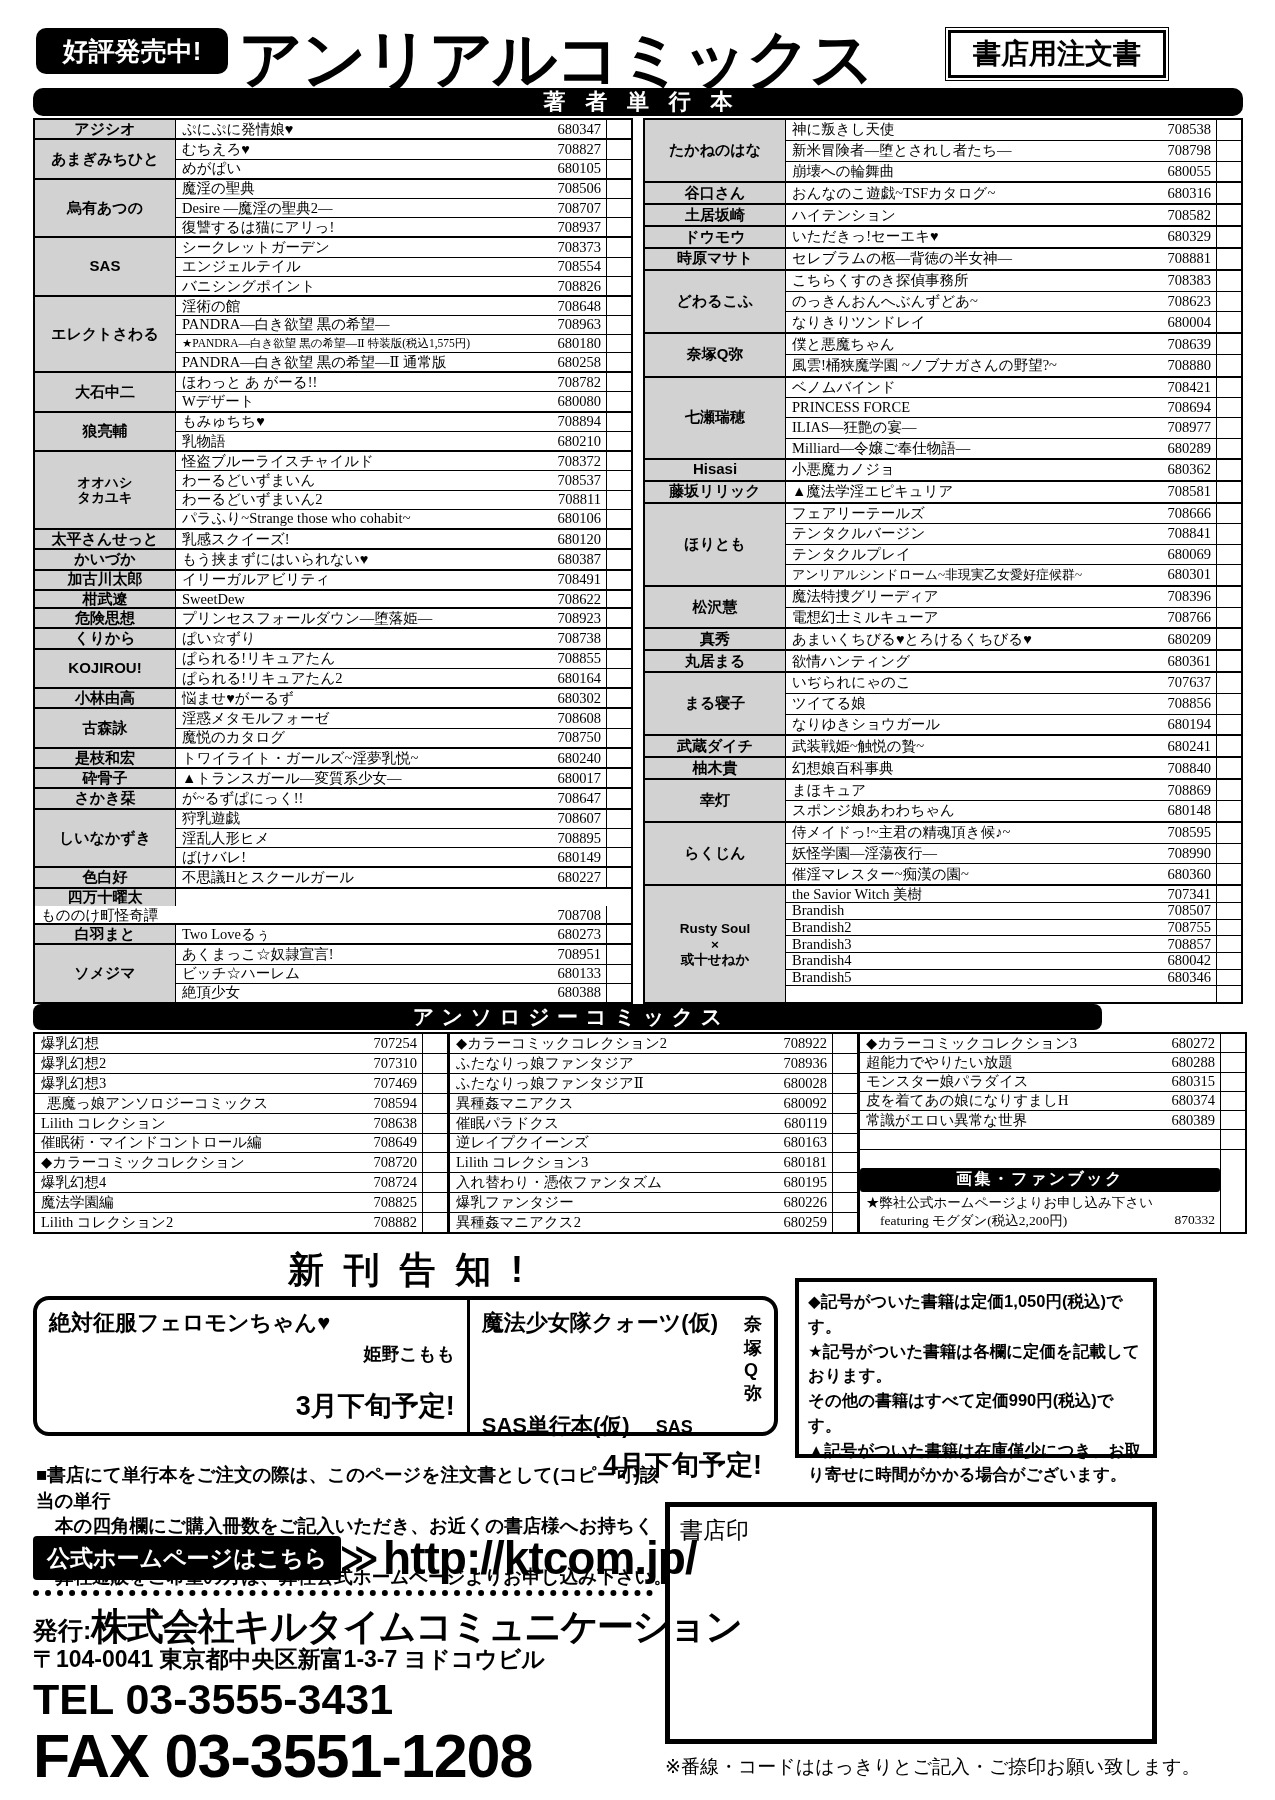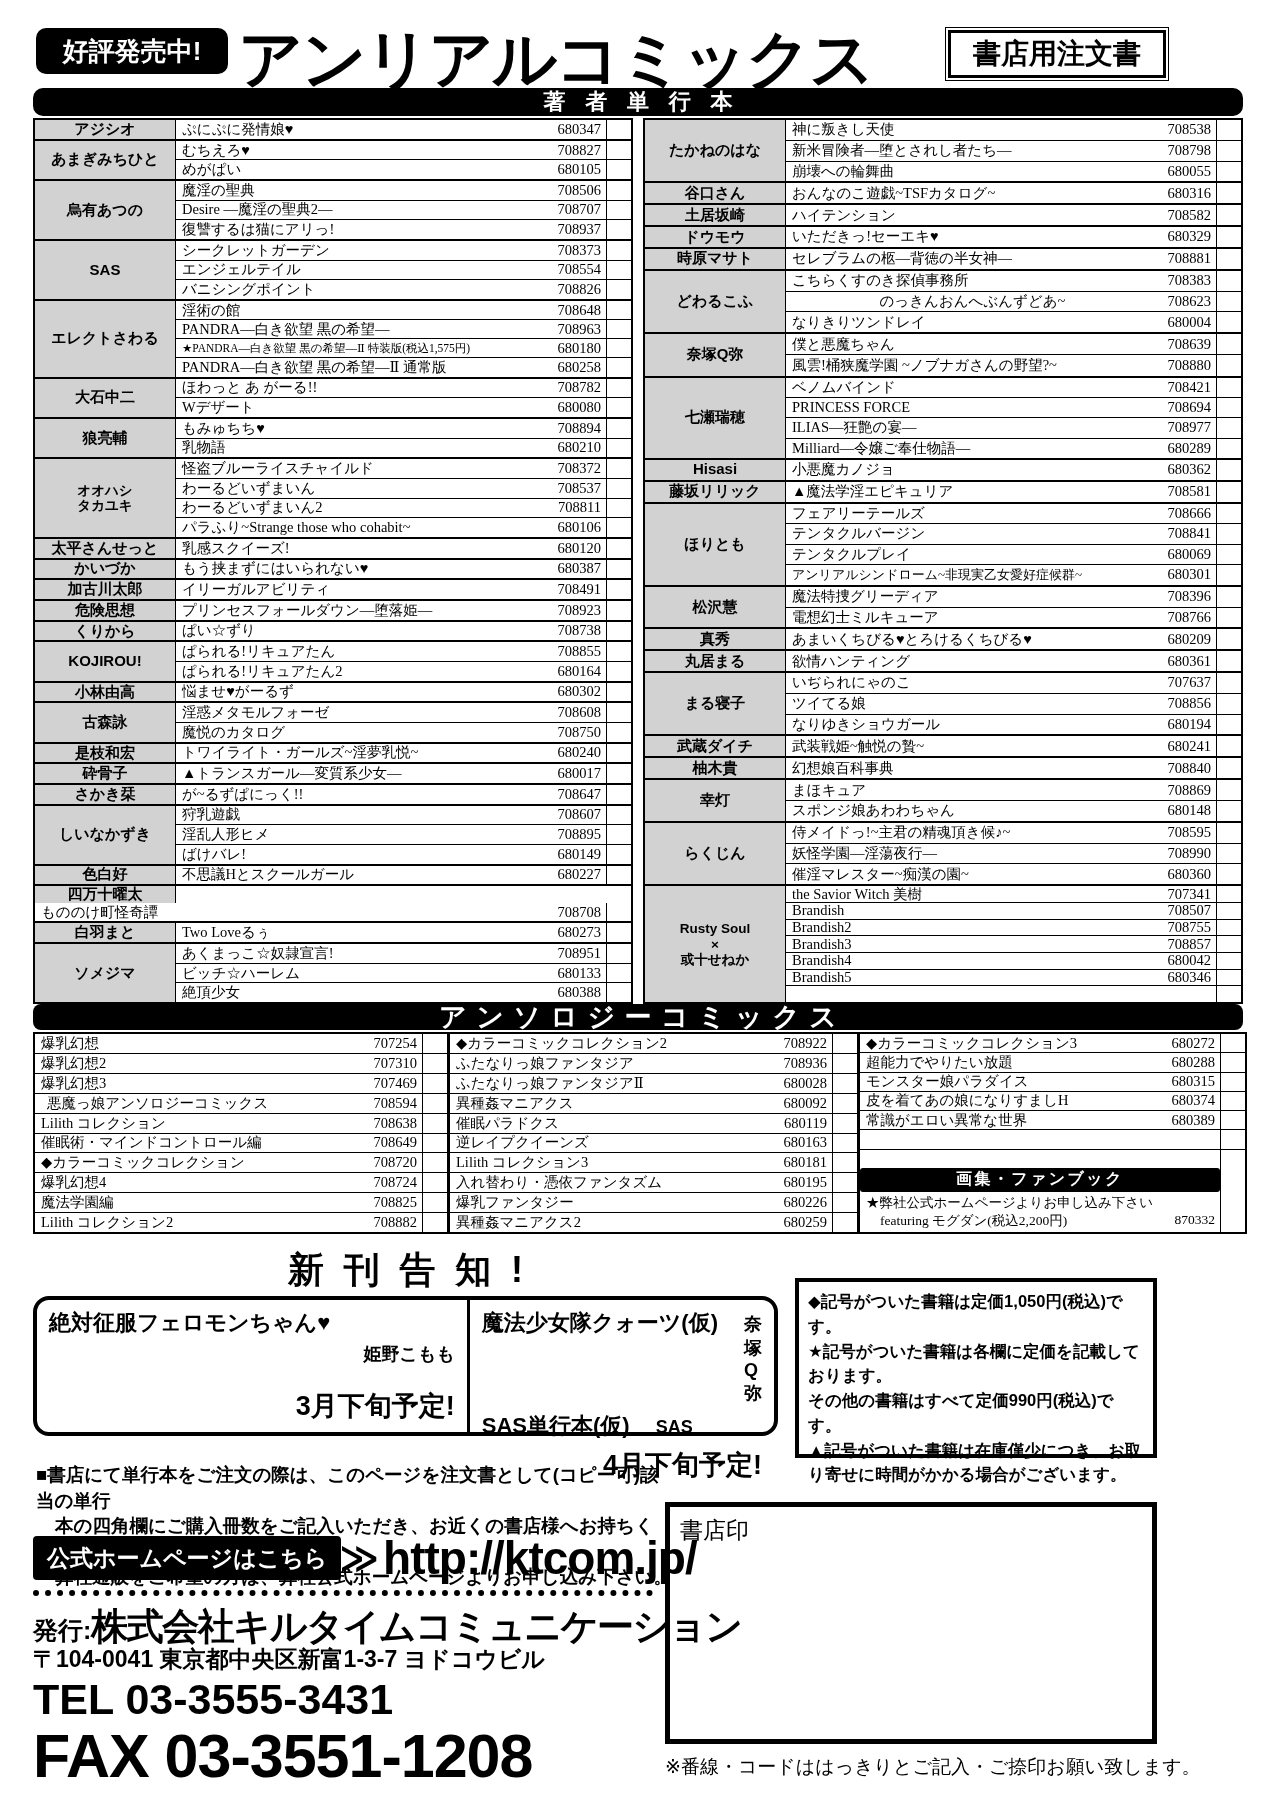--- a/index.html
+++ b/index.html
@@ -10,21 +10,21 @@
   .badge{left:36px;top:28px;width:192px;height:46px;background:#000;color:#fff;
          border-radius:10px;font-size:26px;font-weight:bold;display:flex;
          align-items:center;justify-content:center;}
   .logo{left:238px;top:16px;font-size:64px;font-weight:bold;letter-spacing:-2px;white-space:nowrap;}
   .orderbox{left:948px;top:30px;width:212px;height:42px;border:3px solid #000;outline:1px solid #000;
             outline-offset:2px;font-size:28px;font-weight:bold;display:flex;align-items:center;
             justify-content:center;white-space:nowrap;}
   
   .bar{background:#000;color:#fff;font-weight:bold;display:flex;align-items:center;justify-content:center;}
   .bar1{left:33px;top:88px;width:1210px;height:28px;border-radius:10px;font-size:22px;letter-spacing:0.9em;text-indent:0.9em;}
-  .bar2{left:33px;top:1004px;width:1210px;height:26px;border-radius:8px;font-size:27px;letter-spacing:0.35em;text-indent:0.35em;}
+  .bar2{left:33px;top:1004px;width:1069px;height:26px;border-radius:8px;font-size:21px;letter-spacing:0.35em;text-indent:0.35em;}
   
   .half-table{top:118px;height:882px;border:2px solid #000;display:flex;flex-direction:column;background:#fff;}
   #tank-left{left:33px;width:596px;}
   #tank-right{left:643px;width:596px;}
   .group{display:flex;min-height:0;}
   .group + .group{border-top:2px solid #000;}
   .author{width:140px;background:#d2d2d2;border-right:1px solid #000;display:flex;align-items:center;
           justify-content:center;text-align:center;font-weight:bold;font-size:15px;line-height:1.12;
           white-space:pre-line;flex-shrink:0;}
   .books{flex:1;display:flex;flex-direction:column;min-width:0;}
@@ -265,20 +265,30 @@
       <div class="author">加古川太郎</div>
       <div class="books">
         <div class="book-row">
           <div class="title" style="font-size: 14.5px;">イリーガルアビリティ</div>
           <div class="code">708491</div>
           <div class="qty"></div>
         </div>
       </div>
     </div>
     <div class="group" style="flex-grow: 1;">
+      <div class="author">柑武遼</div>
+      <div class="books">
+        <div class="book-row">
+          <div class="title" style="font-size: 14.5px;">SweetDew</div>
+          <div class="code">708622</div>
+          <div class="qty"></div>
+        </div>
+      </div>
+    </div>
+    <div class="group" style="flex-grow: 1;">
       <div class="author">危険思想</div>
       <div class="books">
         <div class="book-row">
           <div class="title" style="font-size: 14.5px;">プリンセスフォールダウン―堕落姫―</div>
           <div class="code">708923</div>
           <div class="qty"></div>
         </div>
       </div>
     </div>
     <div class="group" style="flex-grow: 1;">
@@ -495,21 +505,21 @@
     </div>
     <div class="group" style="flex-grow: 3;">
       <div class="author">どわるこふ</div>
       <div class="books">
         <div class="book-row">
           <div class="title" style="font-size: 14.5px;">こちらくすのき探偵事務所</div>
           <div class="code">708383</div>
           <div class="qty"></div>
         </div>
         <div class="book-row">
-          <div class="title" style="font-size: 14.5px; text-align: center;">のっきんおんへぶんずどあ~</div>
+          <div class="title" style="font-size: 14.5px;">のっきんおんへぶんずどあ~</div>
           <div class="code">708623</div>
           <div class="qty"></div>
         </div>
         <div class="book-row">
           <div class="title" style="font-size: 14.5px;">なりきりツンドレイ</div>
           <div class="code">680004</div>
           <div class="qty"></div>
         </div>
       </div>
     </div>

